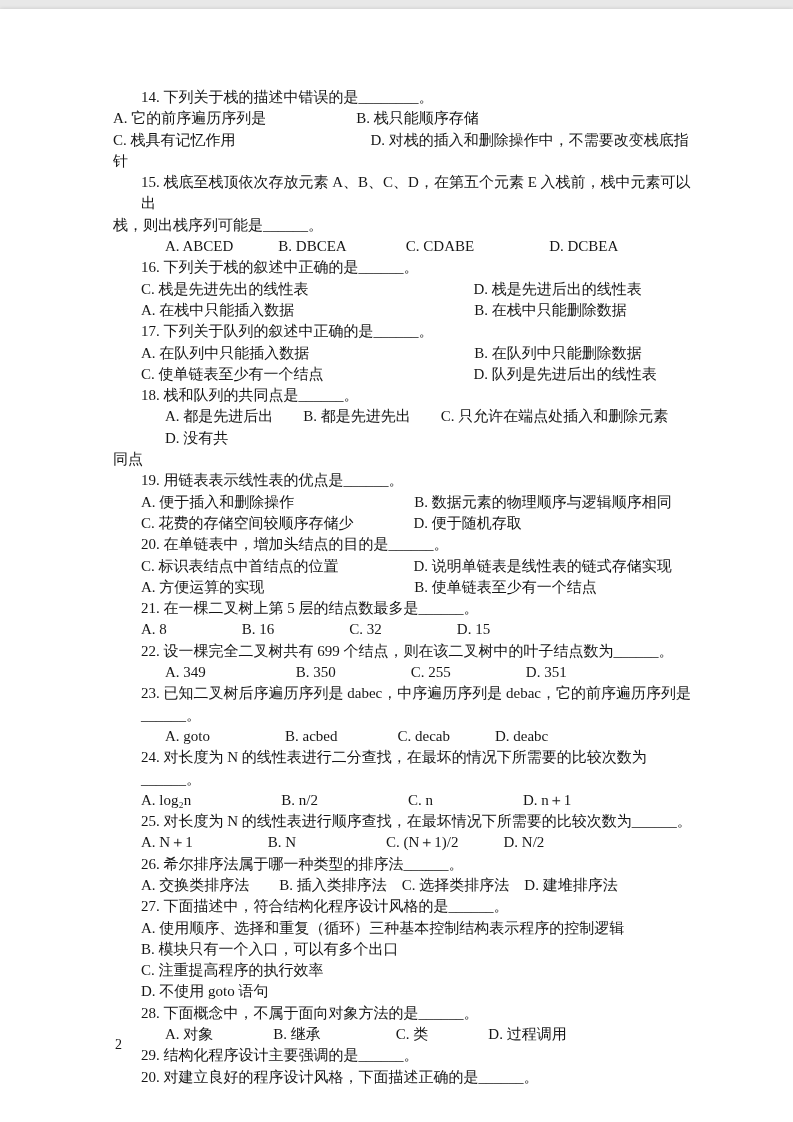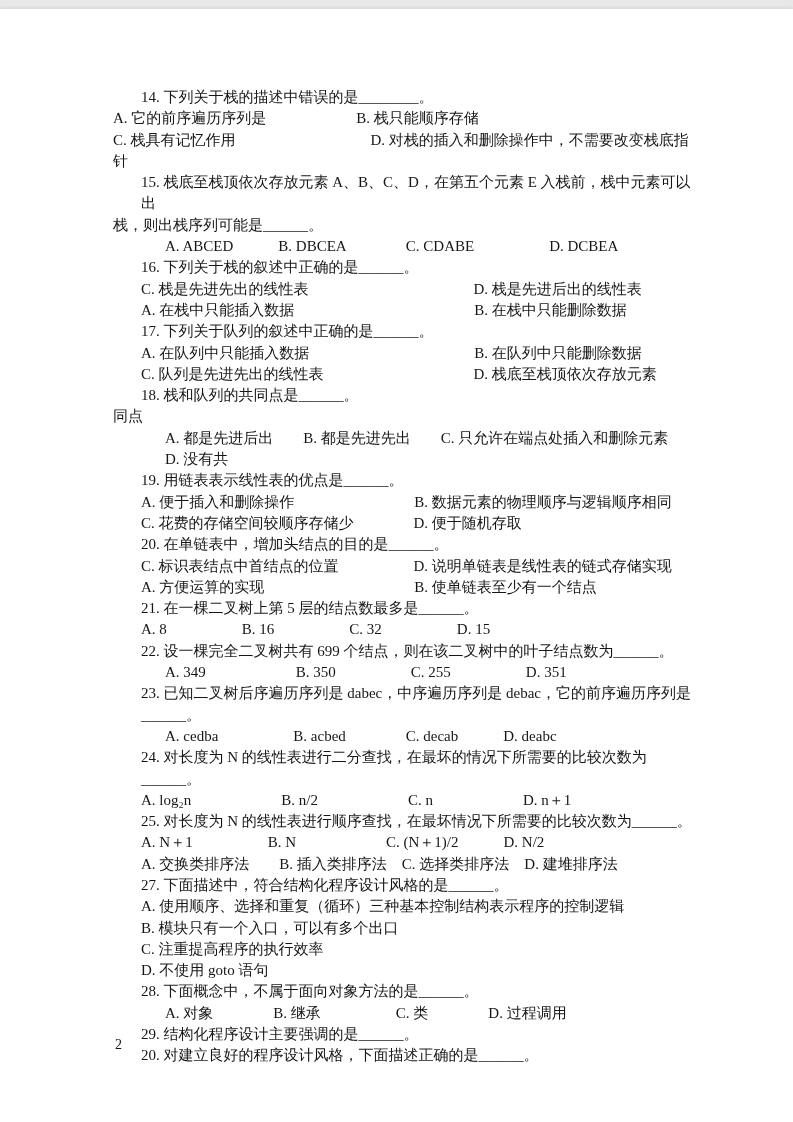--- a/index.html
+++ b/index.html
@@ -49,41 +49,42 @@
       <div class="line">A. 它的前序遍历序列是　　　　　　B. 栈只能顺序存储</div>
       <div class="line">C. 栈具有记忆作用　　　　　　　　　D. 对栈的插入和删除操作中，不需要改变栈底指针</div>
       <div class="line ind1">15. 栈底至栈顶依次存放元素 A、B、C、D，在第五个元素 E 入栈前，栈中元素可以出</div>
       <div class="line">栈，则出栈序列可能是______。</div>
       <div class="line ind2">A. ABCED　　　B. DBCEA　　　　C. CDABE　　　　　D. DCBEA</div>
       <div class="line ind1">16. 下列关于栈的叙述中正确的是______。</div>
       <div class="line ind1">C. 栈是先进先出的线性表　　　　　　　　　　　D. 栈是先进后出的线性表</div>
       <div class="line ind1">A. 在栈中只能插入数据　　　　　　　　　　　　B. 在栈中只能删除数据</div>
       <div class="line ind1">17. 下列关于队列的叙述中正确的是______。</div>
       <div class="line ind1">A. 在队列中只能插入数据　　　　　　　　　　　B. 在队列中只能删除数据</div>
-      <div class="line ind1">C. 队列是先进先出的线性表　　　　　　　　　　D. 栈底至栈顶依次存放元素</div>
+      <div class="line ind1">C. 使单链表至少有一个结点　　　　　　　　　　D. 队列是先进后出的线性表</div>
       <div class="line ind1">18. 栈和队列的共同点是______。</div>
+      <div class="line ind2">A. 都是先进后出　　B. 都是先进先出　　C. 只允许在端点处插入和删除元素　D. 没有共</div>
       <div class="line">同点</div>
-      <div class="line ind2">A. 都是先进后出　　B. 都是先进先出　　C. 只允许在端点处插入和删除元素　D. 没有共</div>
       <div class="line ind1">19. 用链表表示线性表的优点是______。</div>
       <div class="line ind1">A. 便于插入和删除操作　　　　　　　　B. 数据元素的物理顺序与逻辑顺序相同</div>
       <div class="line ind1">C. 花费的存储空间较顺序存储少　　　　D. 便于随机存取</div>
       <div class="line ind1">20. 在单链表中，增加头结点的目的是______。</div>
       <div class="line ind1">C. 标识表结点中首结点的位置　　　　　D. 说明单链表是线性表的链式存储实现</div>
       <div class="line ind1">A. 方便运算的实现　　　　　　　　　　B. 使单链表至少有一个结点</div>
       <div class="line ind1">21. 在一棵二叉树上第 5 层的结点数最多是______。</div>
       <div class="line ind1">A. 8　　　　　B. 16　　　　　C. 32　　　　　D. 15</div>
       <div class="line ind1">22. 设一棵完全二叉树共有 699 个结点，则在该二叉树中的叶子结点数为______。</div>
       <div class="line ind2">A. 349　　　　　　B. 350　　　　　C. 255　　　　　D. 351</div>
       <div class="line ind1">23. 已知二叉树后序遍历序列是 dabec，中序遍历序列是 debac，它的前序遍历序列是</div>
       <div class="line ind1">______。</div>
-      <div class="line ind2">A. cedba　　　　　B. acbed　　　　C. decab　　　D. deabc</div>
+      <div class="line ind2">A. goto　　　　　B. acbed　　　　C. decab　　　D. deabc</div>
       <div class="line ind1">24. 对长度为 N 的线性表进行二分查找，在最坏的情况下所需要的比较次数为______。</div>
       <div class="line ind1">A. log₂n　　　　　　B. n/2　　　　　　C. n　　　　　　D. n＋1</div>
       <div class="line ind1">25. 对长度为 N 的线性表进行顺序查找，在最坏情况下所需要的比较次数为______。</div>
       <div class="line ind1">A. N＋1　　　　　B. N　　　　　　C. (N＋1)/2　　　D. N/2</div>
+      <div class="line ind1">26. 希尔排序法属于哪一种类型的排序法______。</div>
       <div class="line ind1">A. 交换类排序法　　B. 插入类排序法　C. 选择类排序法　D. 建堆排序法</div>
       <div class="line ind1">27. 下面描述中，符合结构化程序设计风格的是______。</div>
       <div class="line ind1">A. 使用顺序、选择和重复（循环）三种基本控制结构表示程序的控制逻辑</div>
       <div class="line ind1">B. 模块只有一个入口，可以有多个出口</div>
       <div class="line ind1">C. 注重提高程序的执行效率</div>
       <div class="line ind1">D. 不使用 goto 语句</div>
       <div class="line ind1">28. 下面概念中，不属于面向对象方法的是______。</div>
       <div class="line ind2">A. 对象　　　　B. 继承　　　　　C. 类　　　　D. 过程调用</div>
       <div class="line ind1">29. 结构化程序设计主要强调的是______。</div>
       <div class="line ind1">20. 对建立良好的程序设计风格，下面描述正确的是______。</div>

